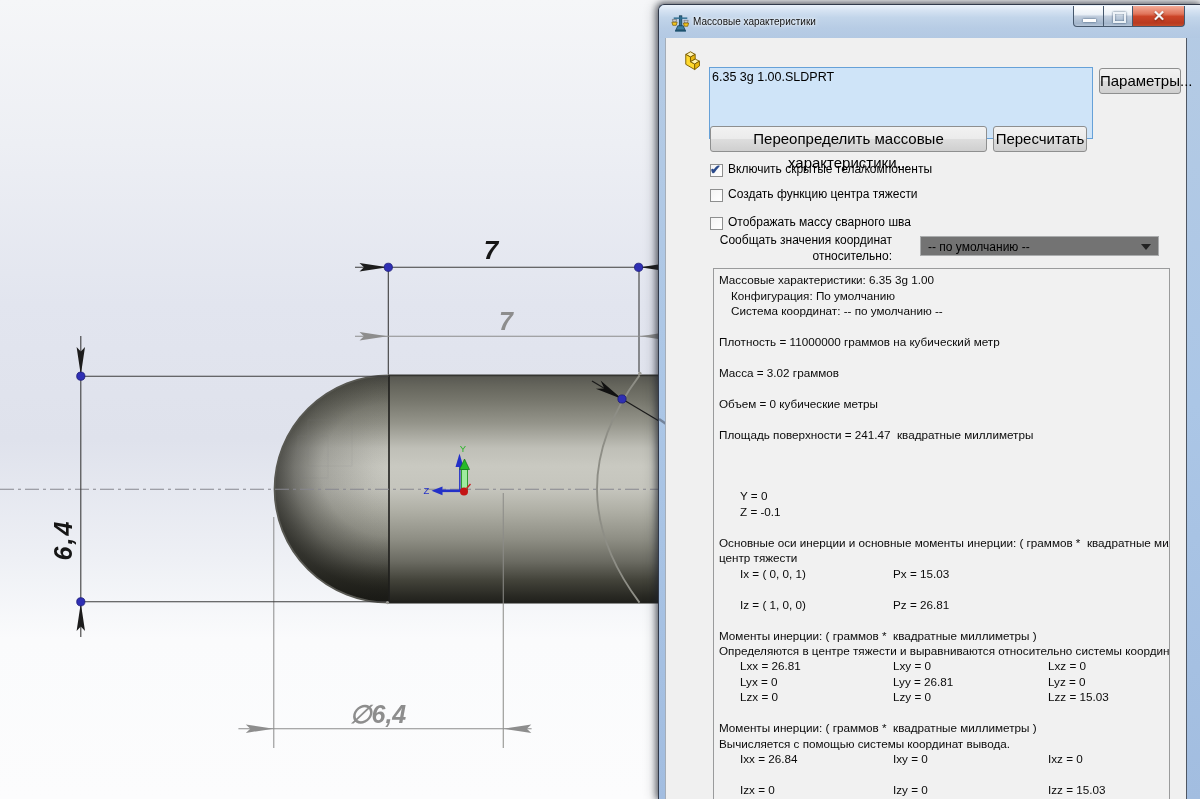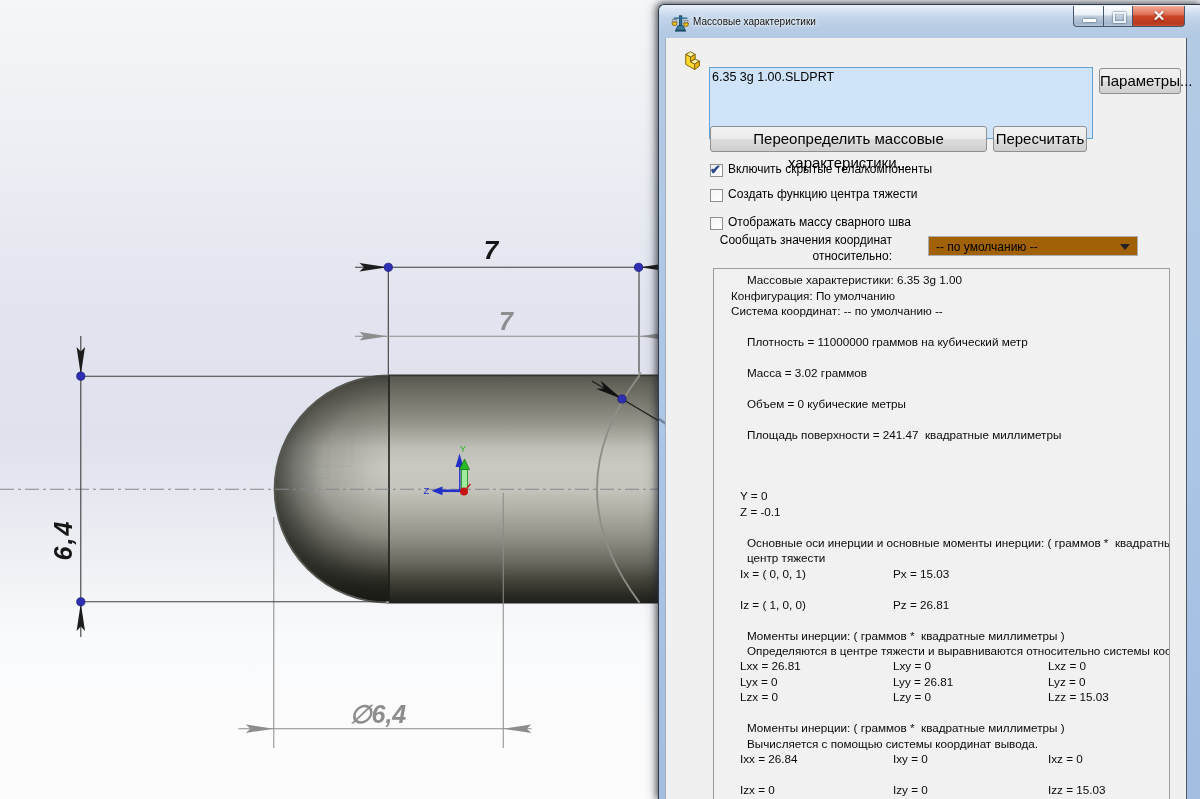--- a/index.html
+++ b/index.html
@@ -45,30 +45,30 @@
   #btn1{left:44px;top:88px;width:277px;height:26px;line-height:24px;}
   #btn2{left:327px;top:88px;width:94px;height:26px;line-height:24px;}
   .cb{width:13px;height:13px;box-sizing:border-box;border:1px solid #8e8f8f;
     background:linear-gradient(135deg,#f4f4f4 0%,#ffffff 100%);}
   .cblbl{font-size:12px;color:#000;white-space:nowrap;}
   #cb1{left:44px;top:126px;} #cb1l{left:62px;top:124px;}
   #cb2{left:44px;top:151px;} #cb2l{left:62px;top:149px;}
   #cb3{left:44px;top:179px;} #cb3l{left:62px;top:177px;}
   #chk{position:absolute;left:-1px;top:-3px;font-size:13px;color:#2b4a8b;font-weight:bold;}
   #lbl2{left:26px;top:194px;width:200px;text-align:right;font-size:12px;color:#000;line-height:16px;}
-  #combo{left:254px;top:198px;width:210px;height:20px;box-sizing:border-box;
-    background:#a16207;border:1px solid #aaacad;margin-left:8px;}
+  #combo{left:254px;top:198px;width:239px;height:20px;box-sizing:border-box;
+    background:#737373;border:1px solid #aaacad;}
   #combo span{position:absolute;left:7px;top:3px;font-size:12px;}
   #combo .arr{position:absolute;right:7px;top:7px;width:0;height:0;
     border-left:5.5px solid transparent;border-right:5.5px solid transparent;border-top:6px solid #222;}
   #resbox{left:47px;top:230px;width:455px;height:540px;background:#f1f1f1;
     border:1px solid #9a9b9c;overflow:hidden;}
   .rl{position:absolute;left:0;width:455px;height:16px;line-height:16px;font-size:11.7px;
     color:#0a0a0a;white-space:nowrap;overflow:hidden;}
-  .i0{position:absolute;left:5px;margin-left:28px;} .i1{position:absolute;left:17px;}
+  .i0{position:absolute;left:5px;} .i1{position:absolute;left:17px;}
   .c1{position:absolute;left:26px;} .c2{position:absolute;left:179px;} .c3{position:absolute;left:334px;}
 </style>
 </head>
 <body>
 <div id="viewport"></div>
 <svg id="cad" width="660" height="799" viewBox="0 0 660 799">
   <defs>
     <linearGradient id="solidg" x1="0" y1="375" x2="0" y2="603" gradientUnits="userSpaceOnUse">
       <stop offset="0" stop-color="#565650"></stop>
       <stop offset="0.045" stop-color="#65655c"></stop>

